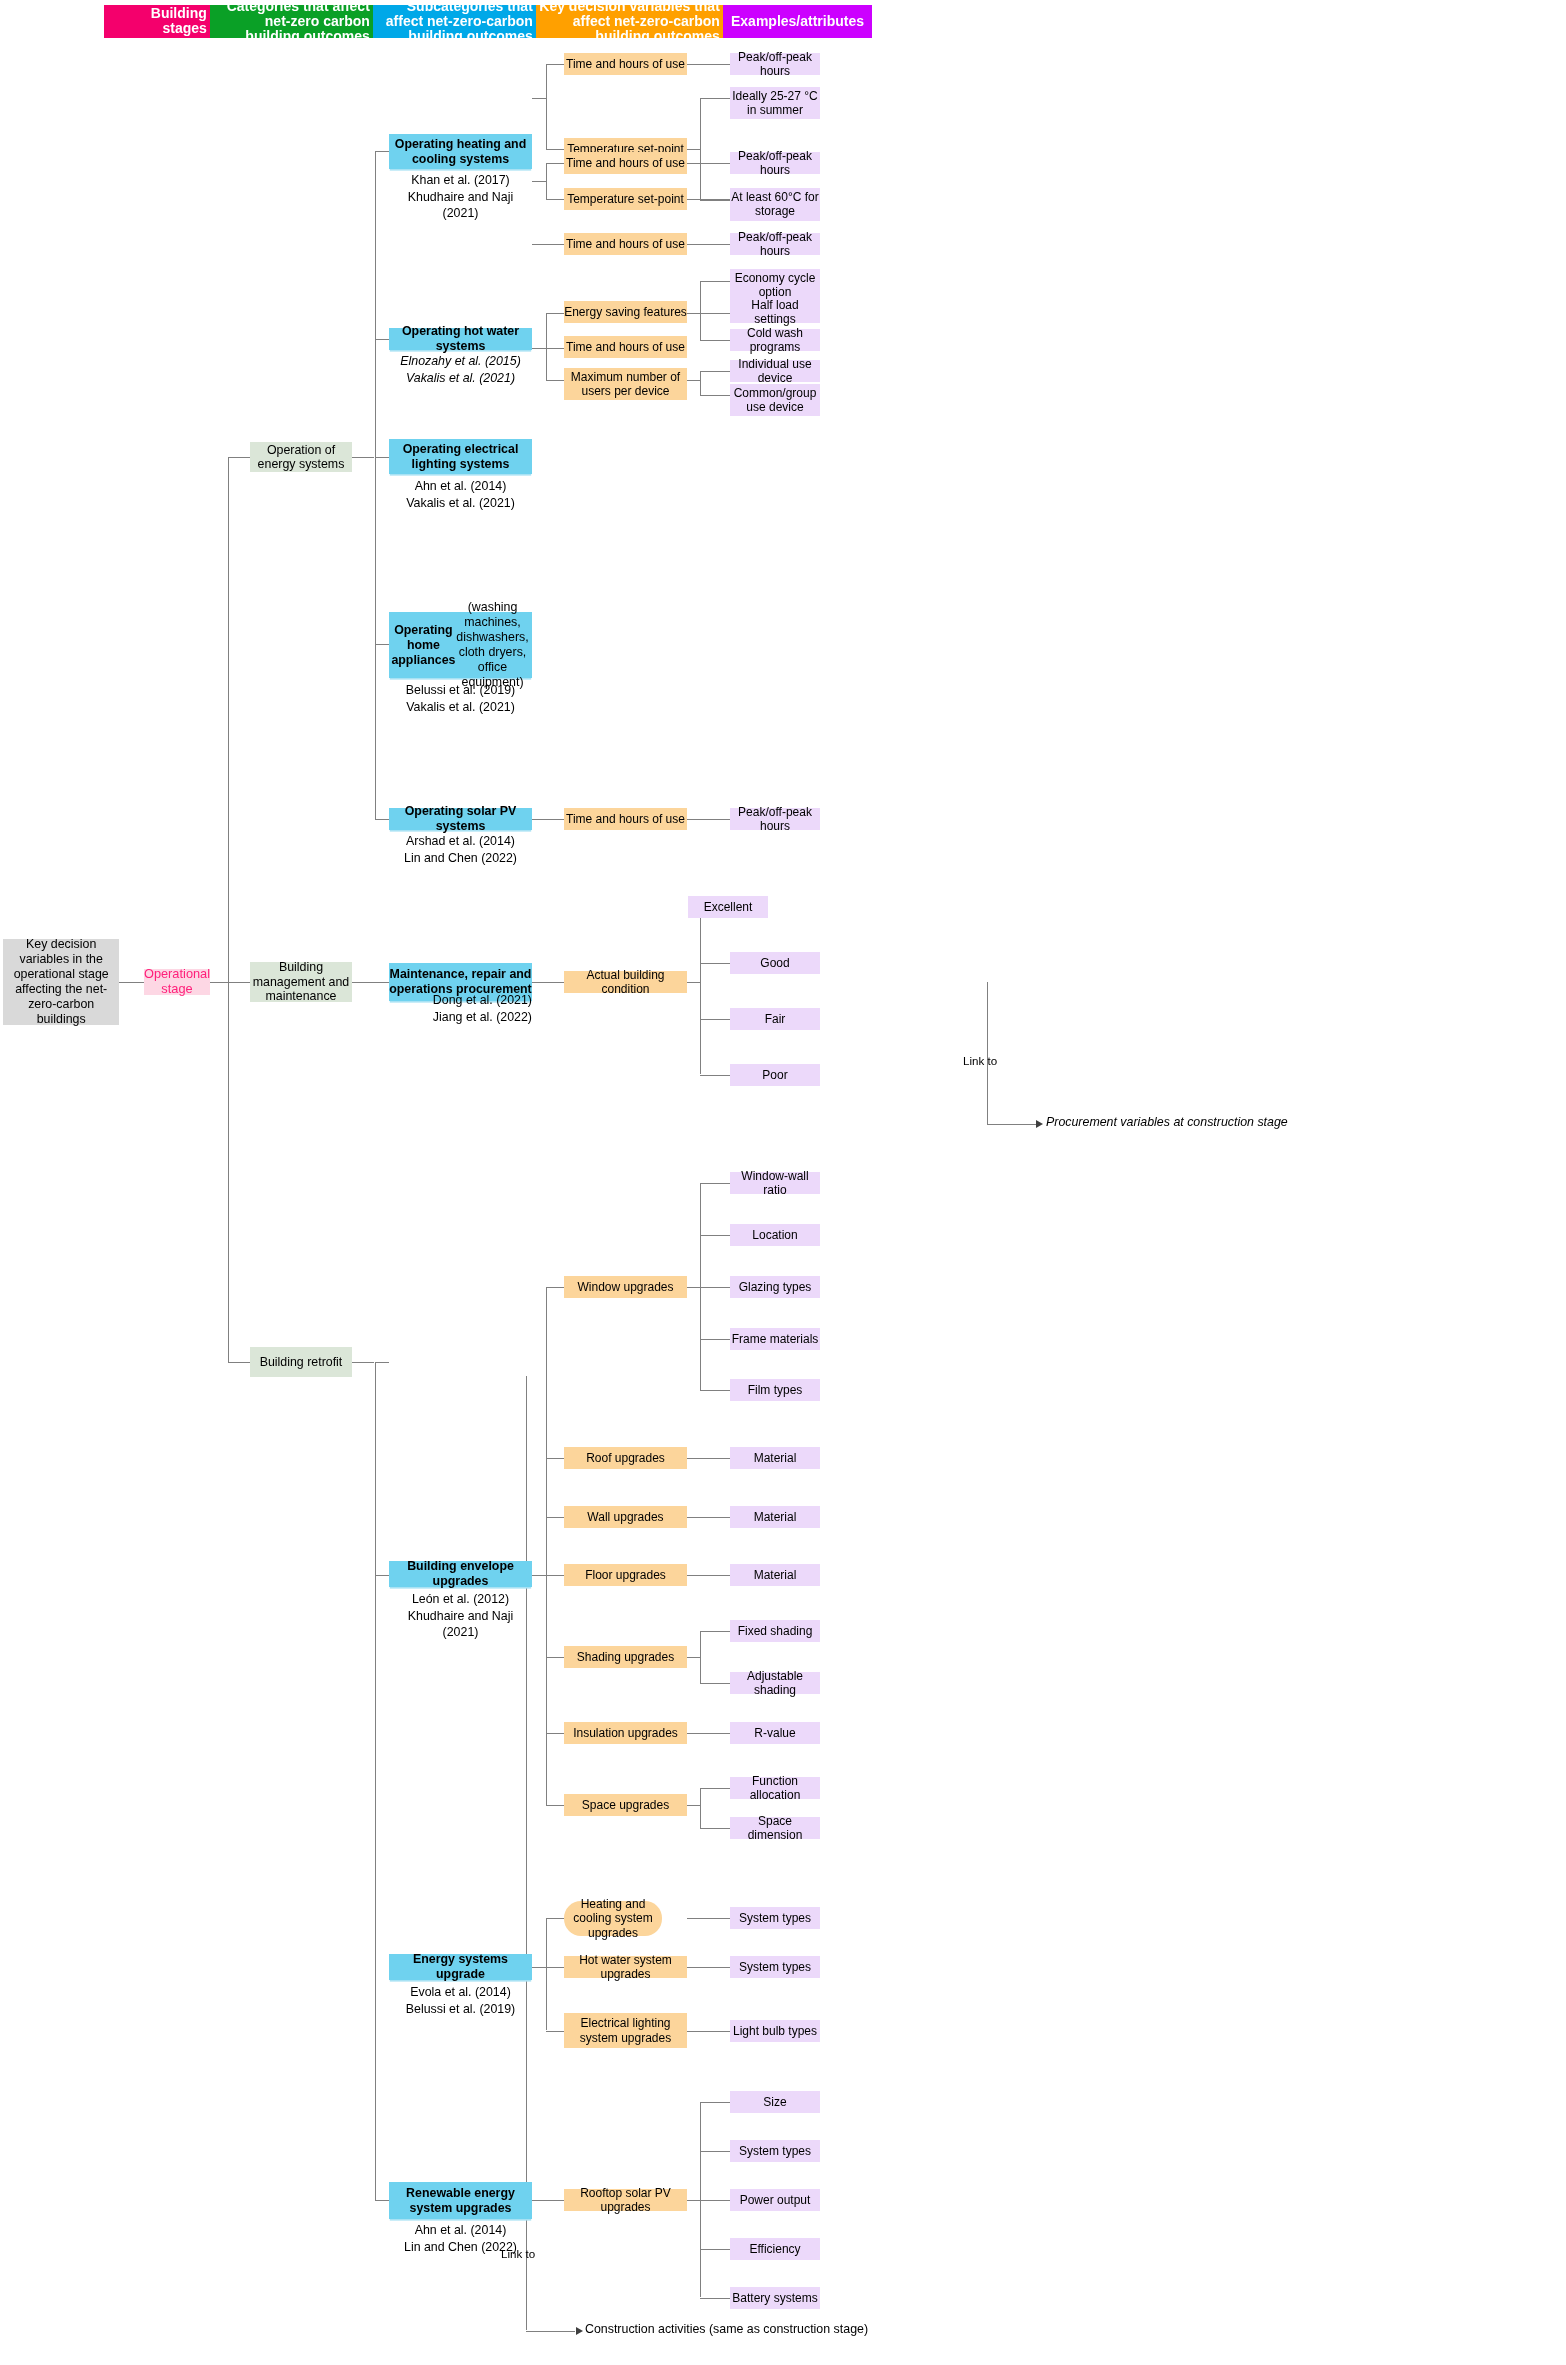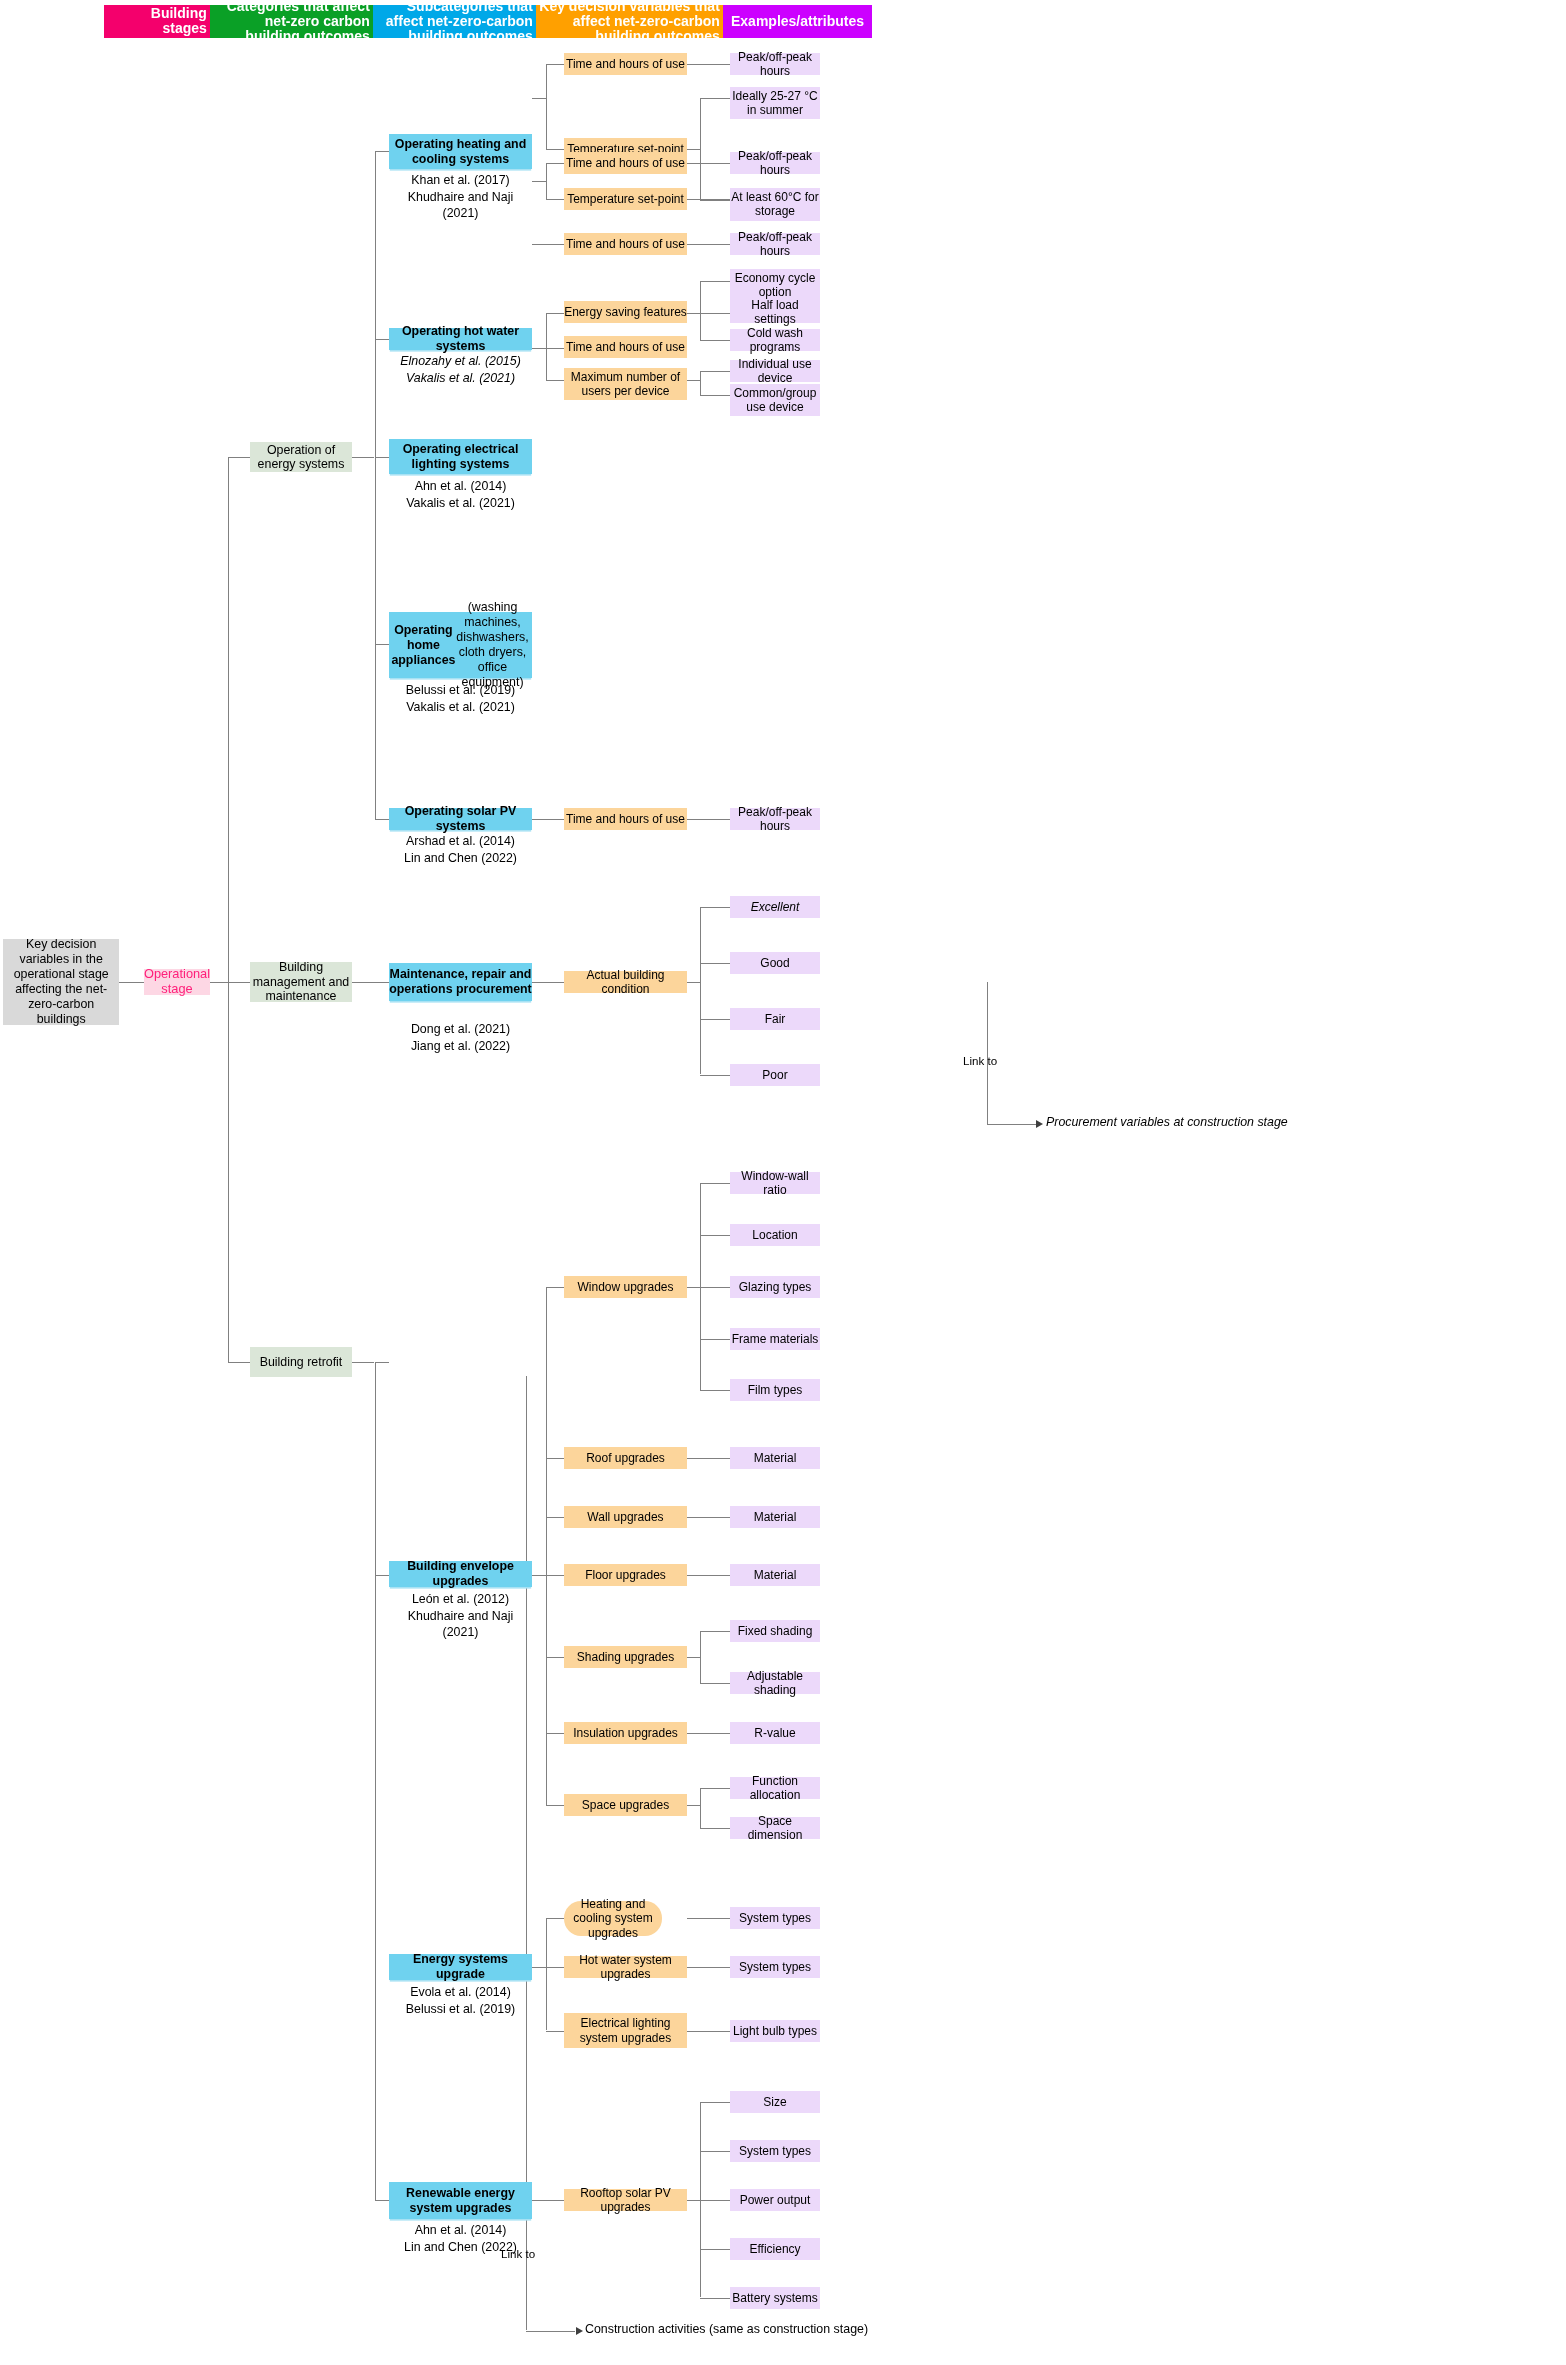--- a/index.html
+++ b/index.html
@@ -209,21 +209,21 @@
   <div class="node sub" style="left:389px;top:612px;width:143px;height:66px;flex-direction:row;padding:1.6px 2.4px;">
     <span>Operating home appliances</span>
     <span class="norm">(washing machines, dishwashers, cloth dryers, office equipment)</span>
   </div>
   <div class="cite" style="left:389px;top:682px;width:143px;">Belussi et al. (2019)<br>Vakalis et al. (2021)</div>
 
   <div class="node sub" style="left:389px;top:808px;width:143px;height:22px;">Operating solar PV systems</div>
   <div class="cite" style="left:389px;top:833px;width:143px;">Arshad et al. (2014)<br>Lin and Chen (2022)</div>
 
   <div class="node sub" style="left:389px;top:963px;width:143px;height:38px;">Maintenance, repair and operations procurement</div>
-  <div class="cite" style="left:389px;top:1021px;width:143px;">Dong et al. (2021)<br>Jiang et al. (2022)</div>
+  <div class="cite" style="left:389px;top:992px;width:143px;text-align:right;">Dong et al. (2021)<br>Jiang et al. (2022)</div>
 
   <div class="node sub" style="left:389px;top:1561px;width:143px;height:26px;">Building envelope upgrades</div>
   <div class="cite" style="left:389px;top:1591px;width:143px;">León et al. (2012)<br>Khudhaire and Naji (2021)</div>
 
   <div class="node sub" style="left:389px;top:1954px;width:143px;height:26px;">Energy systems upgrade</div>
   <div class="cite" style="left:389px;top:1984px;width:143px;">Evola et al. (2014)<br>Belussi et al. (2019)</div>
 
   <div class="node sub" style="left:389px;top:2182px;width:143px;height:37px;">Renewable energy system upgrades</div>
   <div class="cite" style="left:389px;top:2222px;width:143px;">Ahn et al. (2014)<br>Lin and Chen (2022)</div>
 
@@ -267,21 +267,21 @@
   <div class="node ex" style="left:730px;top:233px;width:90px;height:22px;">Peak/off-peak hours</div>
 
   <div class="node ex" style="left:730px;top:269px;width:90px;height:32px;">Economy cycle option</div>
   <div class="node ex" style="left:730px;top:301px;width:90px;height:22px;">Half load settings</div>
   <div class="node ex" style="left:730px;top:329px;width:90px;height:22px;">Cold wash programs</div>
   <div class="node ex" style="left:730px;top:360px;width:90px;height:22px;">Individual use device</div>
   <div class="node ex" style="left:730px;top:384px;width:90px;height:32px;">Common/group use device</div>
 
   <div class="node ex" style="left:730px;top:808px;width:90px;height:22px;">Peak/off-peak hours</div>
 
-  <div class="node ex" style="left:730px;top:896px;width:90px;height:22px;font-style:italic;">Excellent</div>
+  <div class="node ex" style="left:688px;top:896px;width:80px;height:22px;">Excellent</div>
   <div class="node ex" style="left:730px;top:952px;width:90px;height:22px;">Good</div>
   <div class="node ex" style="left:730px;top:1008px;width:90px;height:22px;">Fair</div>
   <div class="node ex" style="left:730px;top:1064px;width:90px;height:22px;">Poor</div>
 
   <div class="node ex" style="left:730px;top:1172px;width:90px;height:22px;">Window-wall ratio</div>
   <div class="node ex" style="left:730px;top:1224px;width:90px;height:22px;">Location</div>
   <div class="node ex" style="left:730px;top:1276px;width:90px;height:22px;">Glazing types</div>
   <div class="node ex" style="left:730px;top:1328px;width:90px;height:22px;">Frame materials</div>
   <div class="node ex" style="left:730px;top:1379px;width:90px;height:22px;">Film types</div>
 

